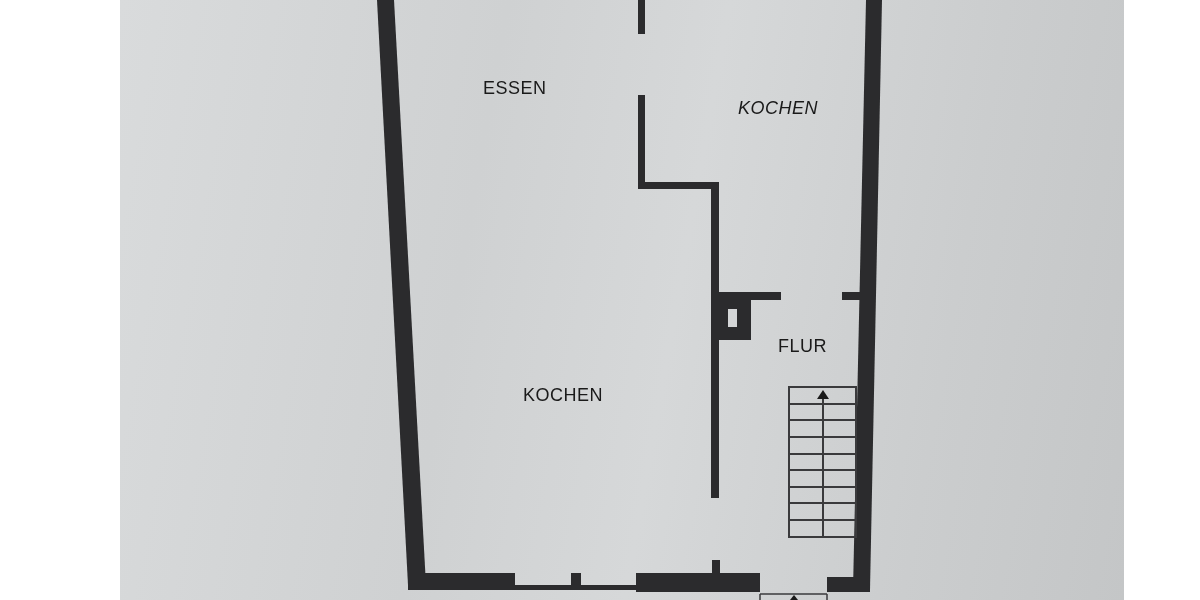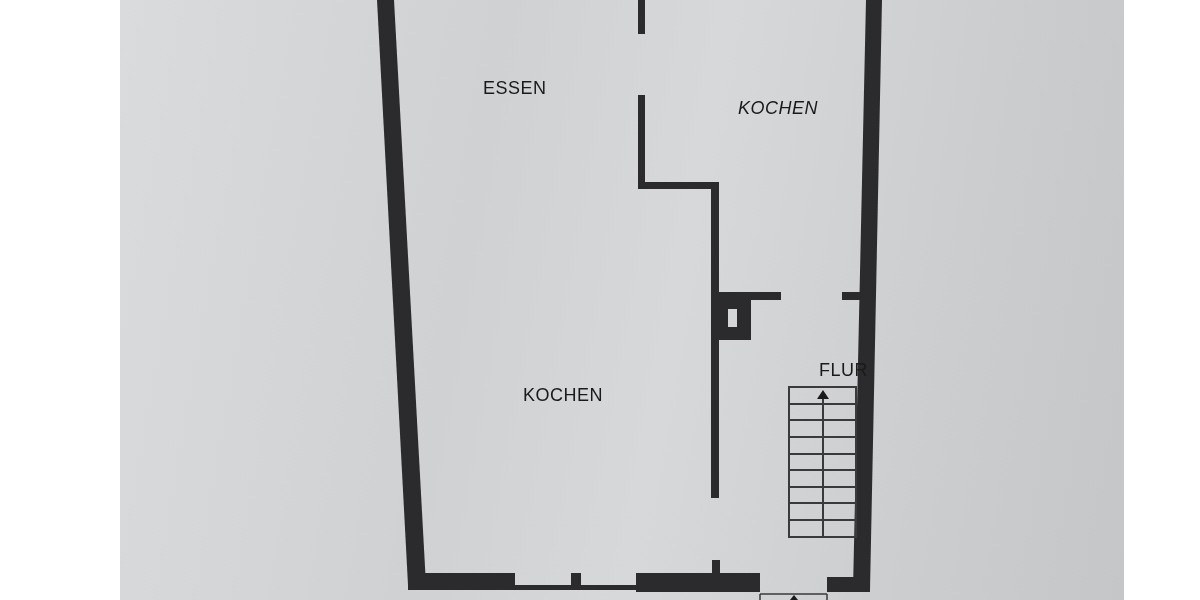--- a/index.html
+++ b/index.html
@@ -66,16 +66,16 @@
       <g stroke="#3a3a3c" stroke-width="1.5" fill="none">
         <line x1="760" y1="594" x2="827" y2="594"></line>
         <line x1="760" y1="594" x2="760" y2="600"></line>
         <line x1="827" y1="594" x2="827" y2="600"></line>
       </g>
       <polygon points="794,595 790,600 798,600" fill="#1a1a1a"></polygon>
     </svg>
 
     <div class="room-label" style="left:363px; top:78px;">ESSEN</div>
     <div class="room-label" style="left:618px; top:98px;font-style:italic;">KOCHEN</div>
-    <div class="room-label" style="left:658px; top:360px;margin-left:41px;">FLUR</div>
+    <div class="room-label" style="left:658px; top:336px;">FLUR</div>
     <div class="room-label" style="left:403px; top:385px;">KOCHEN</div>
   </div>
 </div>
 
 </body></html>

